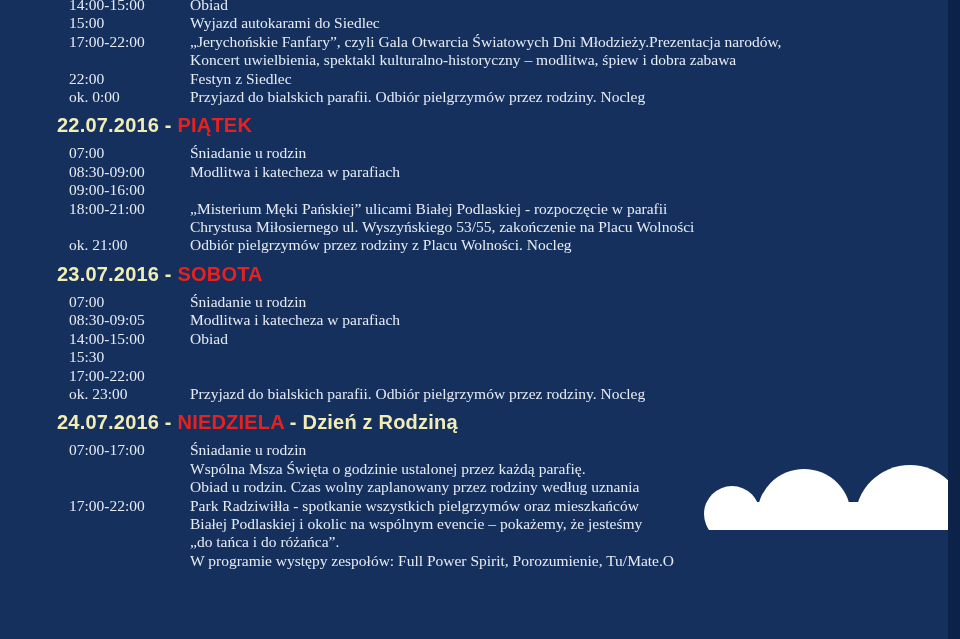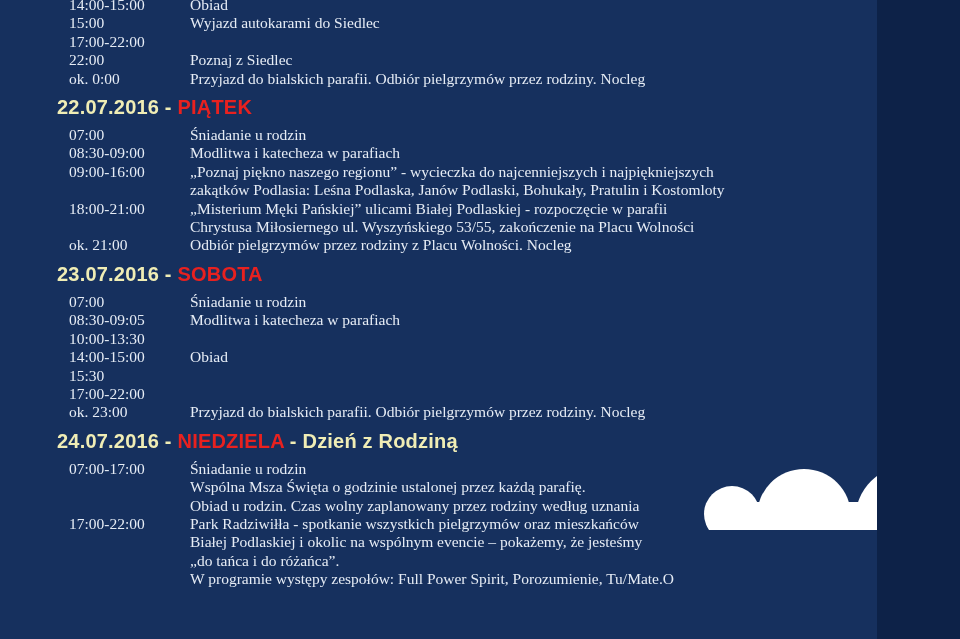--- a/index.html
+++ b/index.html
@@ -4,21 +4,21 @@
 <style>
   :root{
     --bg:#16305e;
     --text:#e6ecf5;
     --yellow:#f0edb5;
     --red:#e8211f;
   }
   html,body{margin:0;padding:0;background:#0d2248;}
   .canvas{
     position:relative;
-    width:877px;height:639px;
+    width:948px;height:639px;
     background:var(--bg);
     overflow:hidden;
     font-family:"Liberation Serif", serif;
     color:var(--text);
   }
   .day-section{margin:0;}
   .day-section.partial-top .rows{margin-top:-4px;}
   .day-header{
     font-family:"Liberation Sans", sans-serif;
     font-weight:bold;
@@ -53,25 +53,27 @@
     <div class="desc">Obiad</div>
   </div>
 
   <div class="row">
     <div class="time">15:00</div>
     <div class="desc">Wyjazd autokarami do Siedlec</div>
   </div>
 
   <div class="row">
     <div class="time">17:00-22:00</div>
+    <div class="desc">„Jerychońskie Fanfary”, czyli Gala Otwarcia Światowych Dni Młodzieży.Prezentacja narodów,
+Koncert uwielbienia, spektakl kulturalno-historyczny – modlitwa, śpiew i dobra zabawa</div>
   </div>
 
   <div class="row">
     <div class="time">22:00</div>
-    <div class="desc">Poznaj z Siedlec</div>
+    <div class="desc">Festyn z Siedlec</div>
   </div>
 
   <div class="row">
     <div class="time">ok. 0:00</div>
     <div class="desc">Przyjazd do bialskich parafii. Odbiór pielgrzymów przez rodziny. Nocleg</div>
   </div>
 </div>
   </section>
 
   <section class="day-section">
@@ -82,22 +84,20 @@
     <div class="desc">Śniadanie u rodzin</div>
   </div>
 
   <div class="row">
     <div class="time">08:30-09:00</div>
     <div class="desc">Modlitwa i katecheza w parafiach</div>
   </div>
 
   <div class="row">
     <div class="time">09:00-16:00</div>
-    <div class="desc">„Poznaj piękno naszego regionu” - wycieczka do najcenniejszych i najpiękniejszych
-zakątków Podlasia: Leśna Podlaska, Janów Podlaski, Bohukały, Pratulin i Kostomloty</div>
   </div>
 
 
   <div class="row">
     <div class="time">18:00-21:00</div>
     <div class="desc">„Misterium Męki Pańskiej” ulicami Białej Podlaskiej - rozpoczęcie w parafii
 Chrystusa Miłosiernego ul. Wyszyńskiego 53/55, zakończenie na Placu Wolności</div>
   </div>
 
   <div class="row">
@@ -114,21 +114,20 @@
     <div class="time">07:00</div>
     <div class="desc">Śniadanie u rodzin</div>
   </div>
 
   <div class="row">
     <div class="time">08:30-09:05</div>
     <div class="desc">Modlitwa i katecheza w parafiach</div>
   </div>
 
   <div class="row">
-    <div class="time">10:00-13:30</div>
   </div>
 
   <div class="row">
     <div class="time">14:00-15:00</div>
     <div class="desc">Obiad</div>
   </div>
 
   <div class="row">
     <div class="time">15:30</div>
   </div>

